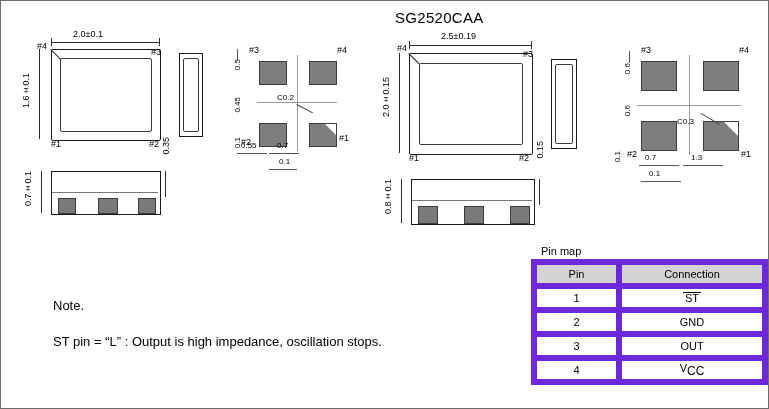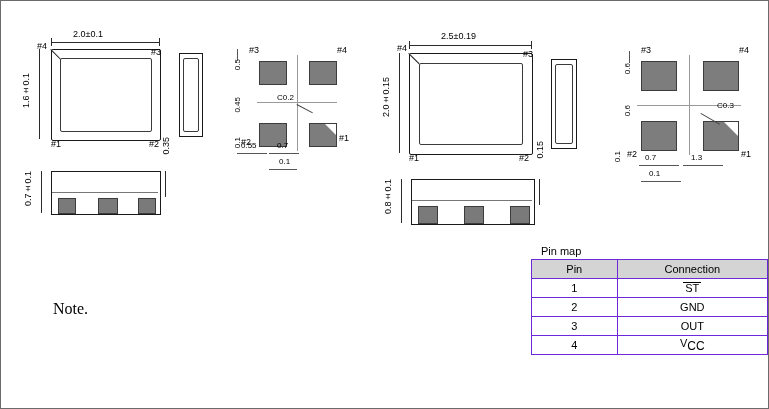--- a/index.html
+++ b/index.html
@@ -49,29 +49,29 @@
     background:#fff;
   }
   .blk{position:absolute;background:#7a7a7a;border:1px solid #3c3c3c;}
 
   
   table.pinmap{
     border-collapse:collapse;
     font-size:11px;
   }
   table.pinmap th, table.pinmap td{
-    border:1px solid #6d28d9;
+    border:6px solid #6d28d9;
     text-align:center;
     padding:1px 16px;
     height:16px;
   }
   table.pinmap th{background:#d4d4d4;font-weight:normal;}
   .overbar{border-top:1px solid #000;padding:0 2px;display:inline-block;line-height:1.05;}
   .sub{font-size:12px;vertical-align:sub;}
-  .note{font-size:16px;line-height:1.45;font-family:Liberation Serif, serif;}
+  .note{font-size:13px;line-height:1.45;}
   .pinmap-title{font-size:11px;}
 </style>
 </head>
 <body>
 
 <div id="sheet">
 
 
   <div class="abs lbl-s" style="left:72px;top:28px;">2.0±0.1</div>
   <div class="line hline" style="left:50px;top:41px;width:108px;"></div>
@@ -129,20 +129,21 @@
   <div class="abs lbl-xs" style="left:276px;top:140px;">0.7</div>
   <div class="abs lbl-xs" style="left:278px;top:156px;">0.1</div>
   <div class="abs lbl-xs" style="left:276px;top:92px;">C0.2</div>
   <div class="line" style="left:296px;top:103px;width:18px;height:1px;transform:rotate(28deg);transform-origin:left top;background:#444;"></div>
 
   <div class="line hline" style="left:236px;top:152px;width:30px;background:#555;"></div>
   <div class="line hline" style="left:268px;top:152px;width:30px;background:#555;"></div>
   <div class="line hline" style="left:268px;top:168px;width:28px;background:#555;"></div>
   <div class="line vline" style="left:236px;top:48px;height:12px;background:#555;"></div>
 
+  <div class="abs ttl" style="left:394px;top:8px;">SG2520CAA</div>
 
   <div class="abs lbl-s" style="left:440px;top:30px;">2.5±0.19</div>
   <div class="line hline" style="left:408px;top:44px;width:122px;"></div>
   <div class="line vline" style="left:408px;top:40px;height:8px;"></div>
   <div class="line vline" style="left:530px;top:40px;height:8px;"></div>
 
   <div class="abs lbl-s vert" style="left:380px;top:76px;">2.0±0.15</div>
   <div class="line vline" style="left:398px;top:52px;height:100px;"></div>
 
   <div class="pkg" style="left:408px;top:52px;width:122px;height:100px;">
@@ -184,21 +185,21 @@
   <div class="abs lbl-s" style="left:738px;top:44px;">#4</div>
   <div class="abs lbl-s" style="left:626px;top:148px;">#2</div>
   <div class="abs lbl-s" style="left:740px;top:148px;">#1</div>
 
   <div class="abs lbl-xs vert" style="left:622px;top:62px;">0.6</div>
   <div class="abs lbl-xs vert" style="left:622px;top:104px;">0.6</div>
   <div class="abs lbl-xs vert" style="left:612px;top:150px;">0.1</div>
   <div class="abs lbl-xs" style="left:644px;top:152px;">0.7</div>
   <div class="abs lbl-xs" style="left:690px;top:152px;">1.3</div>
   <div class="abs lbl-xs" style="left:648px;top:168px;">0.1</div>
-  <div class="abs lbl-xs" style="left:676px;top:100px;margin-left:40px;">C0.3</div>
+  <div class="abs lbl-xs" style="left:676px;top:116px;">C0.3</div>
   <div class="line" style="left:700px;top:112px;width:22px;height:1px;transform:rotate(30deg);transform-origin:left top;background:#444;"></div>
 
   <div class="line hline" style="left:638px;top:164px;width:40px;background:#555;"></div>
   <div class="line hline" style="left:682px;top:164px;width:40px;background:#555;"></div>
   <div class="line hline" style="left:640px;top:180px;width:40px;background:#555;"></div>
   <div class="line vline" style="left:628px;top:50px;height:12px;background:#555;"></div>
 
   <div class="abs pinmap-title" style="left:540px;top:244px;">Pin map</div>
   <div class="abs" style="left:530px;top:258px;">
     <table class="pinmap">
@@ -223,14 +224,15 @@
         </tr>
         <tr>
           <td>4</td>
           <td><span>V</span><span class="sub">CC</span></td>
         </tr>
       </tbody>
     </table>
   </div>
 
   <div class="abs note" style="left:52px;top:296px;">Note.</div>
+  <div class="abs note" style="left:52px;top:332px;">ST pin = “L” : Output is high impedance, oscillation stops.</div>
 
 </div>
 
 </body></html>

